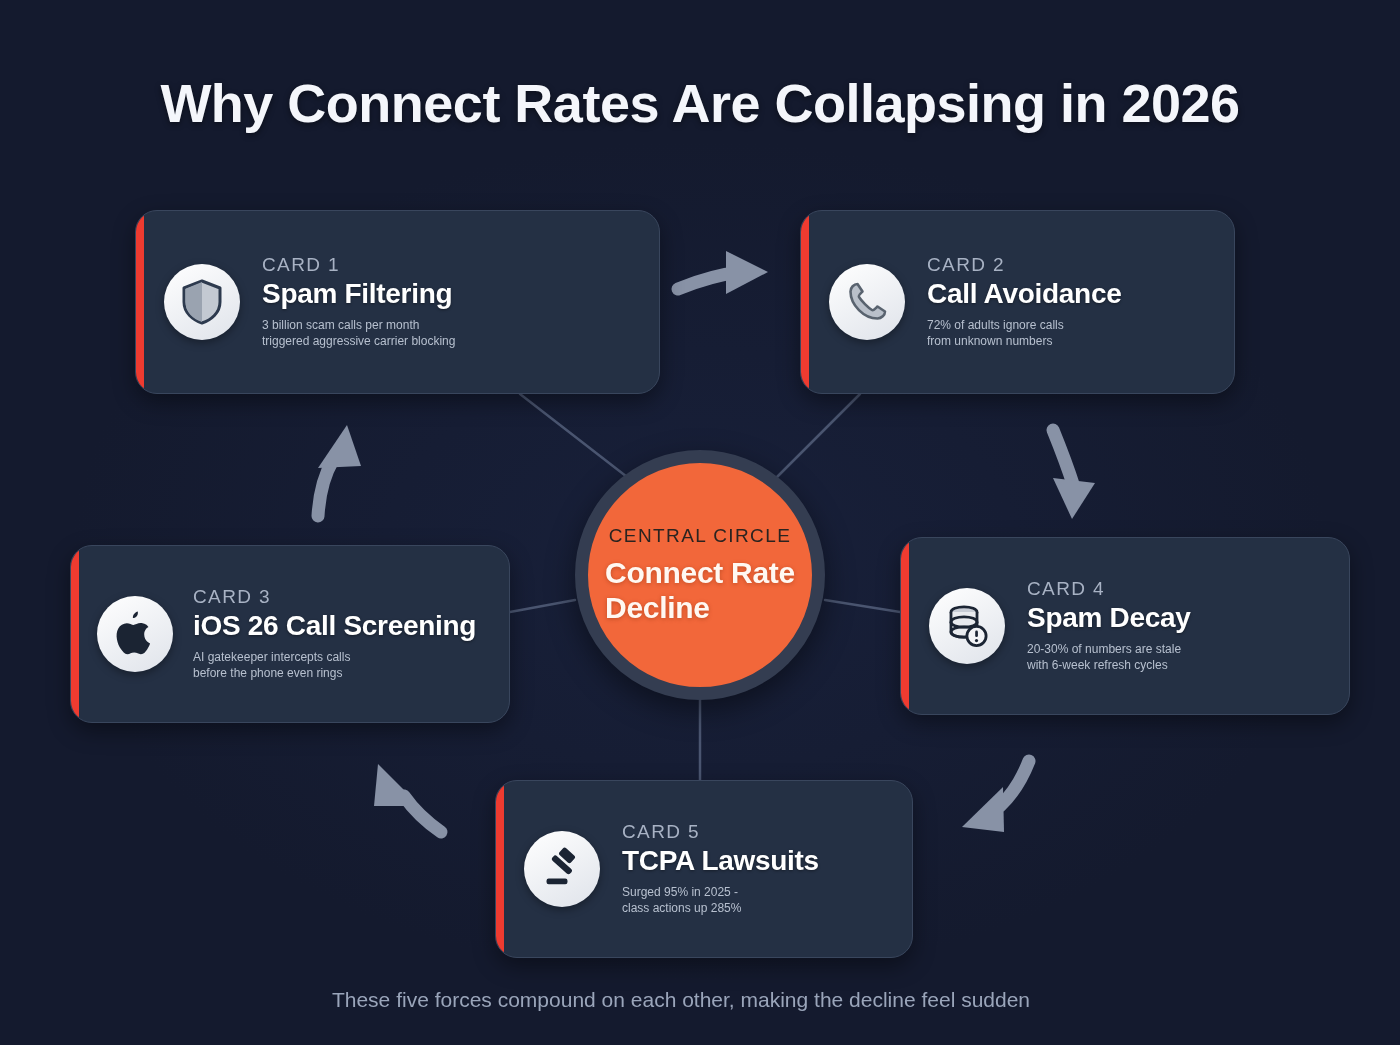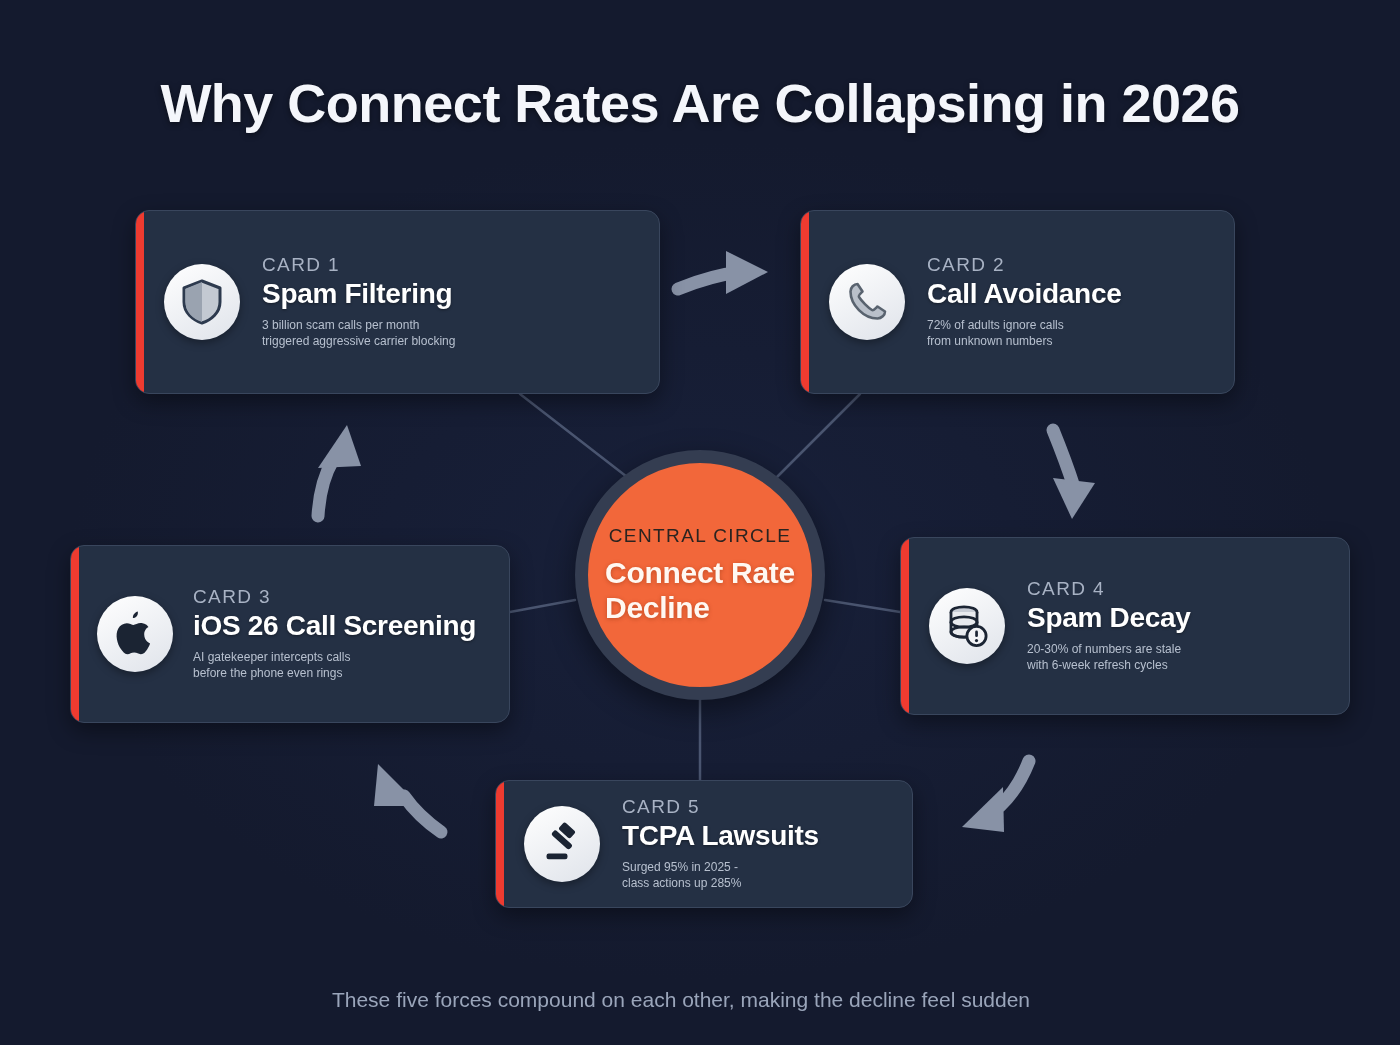--- a/index.html
+++ b/index.html
@@ -27,21 +27,21 @@
   }
 
   
   #lines { position:absolute; left:0; top:0; width:1400px; height:1045px; }
 
   
   .card {
     position:absolute;
     background:#243044;
     border:1px solid #39465d;
-    border-radius:14px;
+    border-radius:22px;
     box-shadow:0 8px 22px rgba(0,0,0,.40);
     overflow:hidden;
     display:flex; align-items:center;
   }
   .card .accent {
     position:absolute; left:0; top:0; bottom:0; width:8px;
     background:#ee3b30; border-radius:14px 0 0 14px;
   }
   .card .ico {
     flex:0 0 auto;
@@ -63,21 +63,21 @@
   .desc {
     font-size:12px; line-height:1.33; color:#b7c0cf; font-weight:400;
     white-space:pre-line;
   }
 
   
   #card1 { left:135px; top:210px; width:525px; height:184px; padding:0 22px 0 28px; gap:22px; }
   #card2 { left:800px; top:210px; width:435px; height:184px; padding:0 20px 0 28px; gap:22px; }
   #card3 { left:70px; top:537px; width:440px; height:178px; padding:0 18px 0 26px; gap:20px;margin-top:8px; }
   #card4 { left:900px; top:537px; width:450px; height:178px; padding:0 18px 0 28px; gap:22px; }
-  #card5 { left:495px; top:780px; width:418px; height:128px; padding:0 18px 0 28px; gap:22px; }
+  #card5 { left:495px; top:780px; width:418px; height:178px; padding:0 18px 0 28px; gap:22px; }
 
   
   #center {
     position:absolute; left:575px; top:450px; width:250px; height:250px;
     border-radius:50%;
     background:#f2673a;
     border:13px solid #343d51;
     display:flex; flex-direction:column;
     align-items:center; justify-content:center;
     box-shadow:0 10px 30px rgba(0,0,0,.45);

